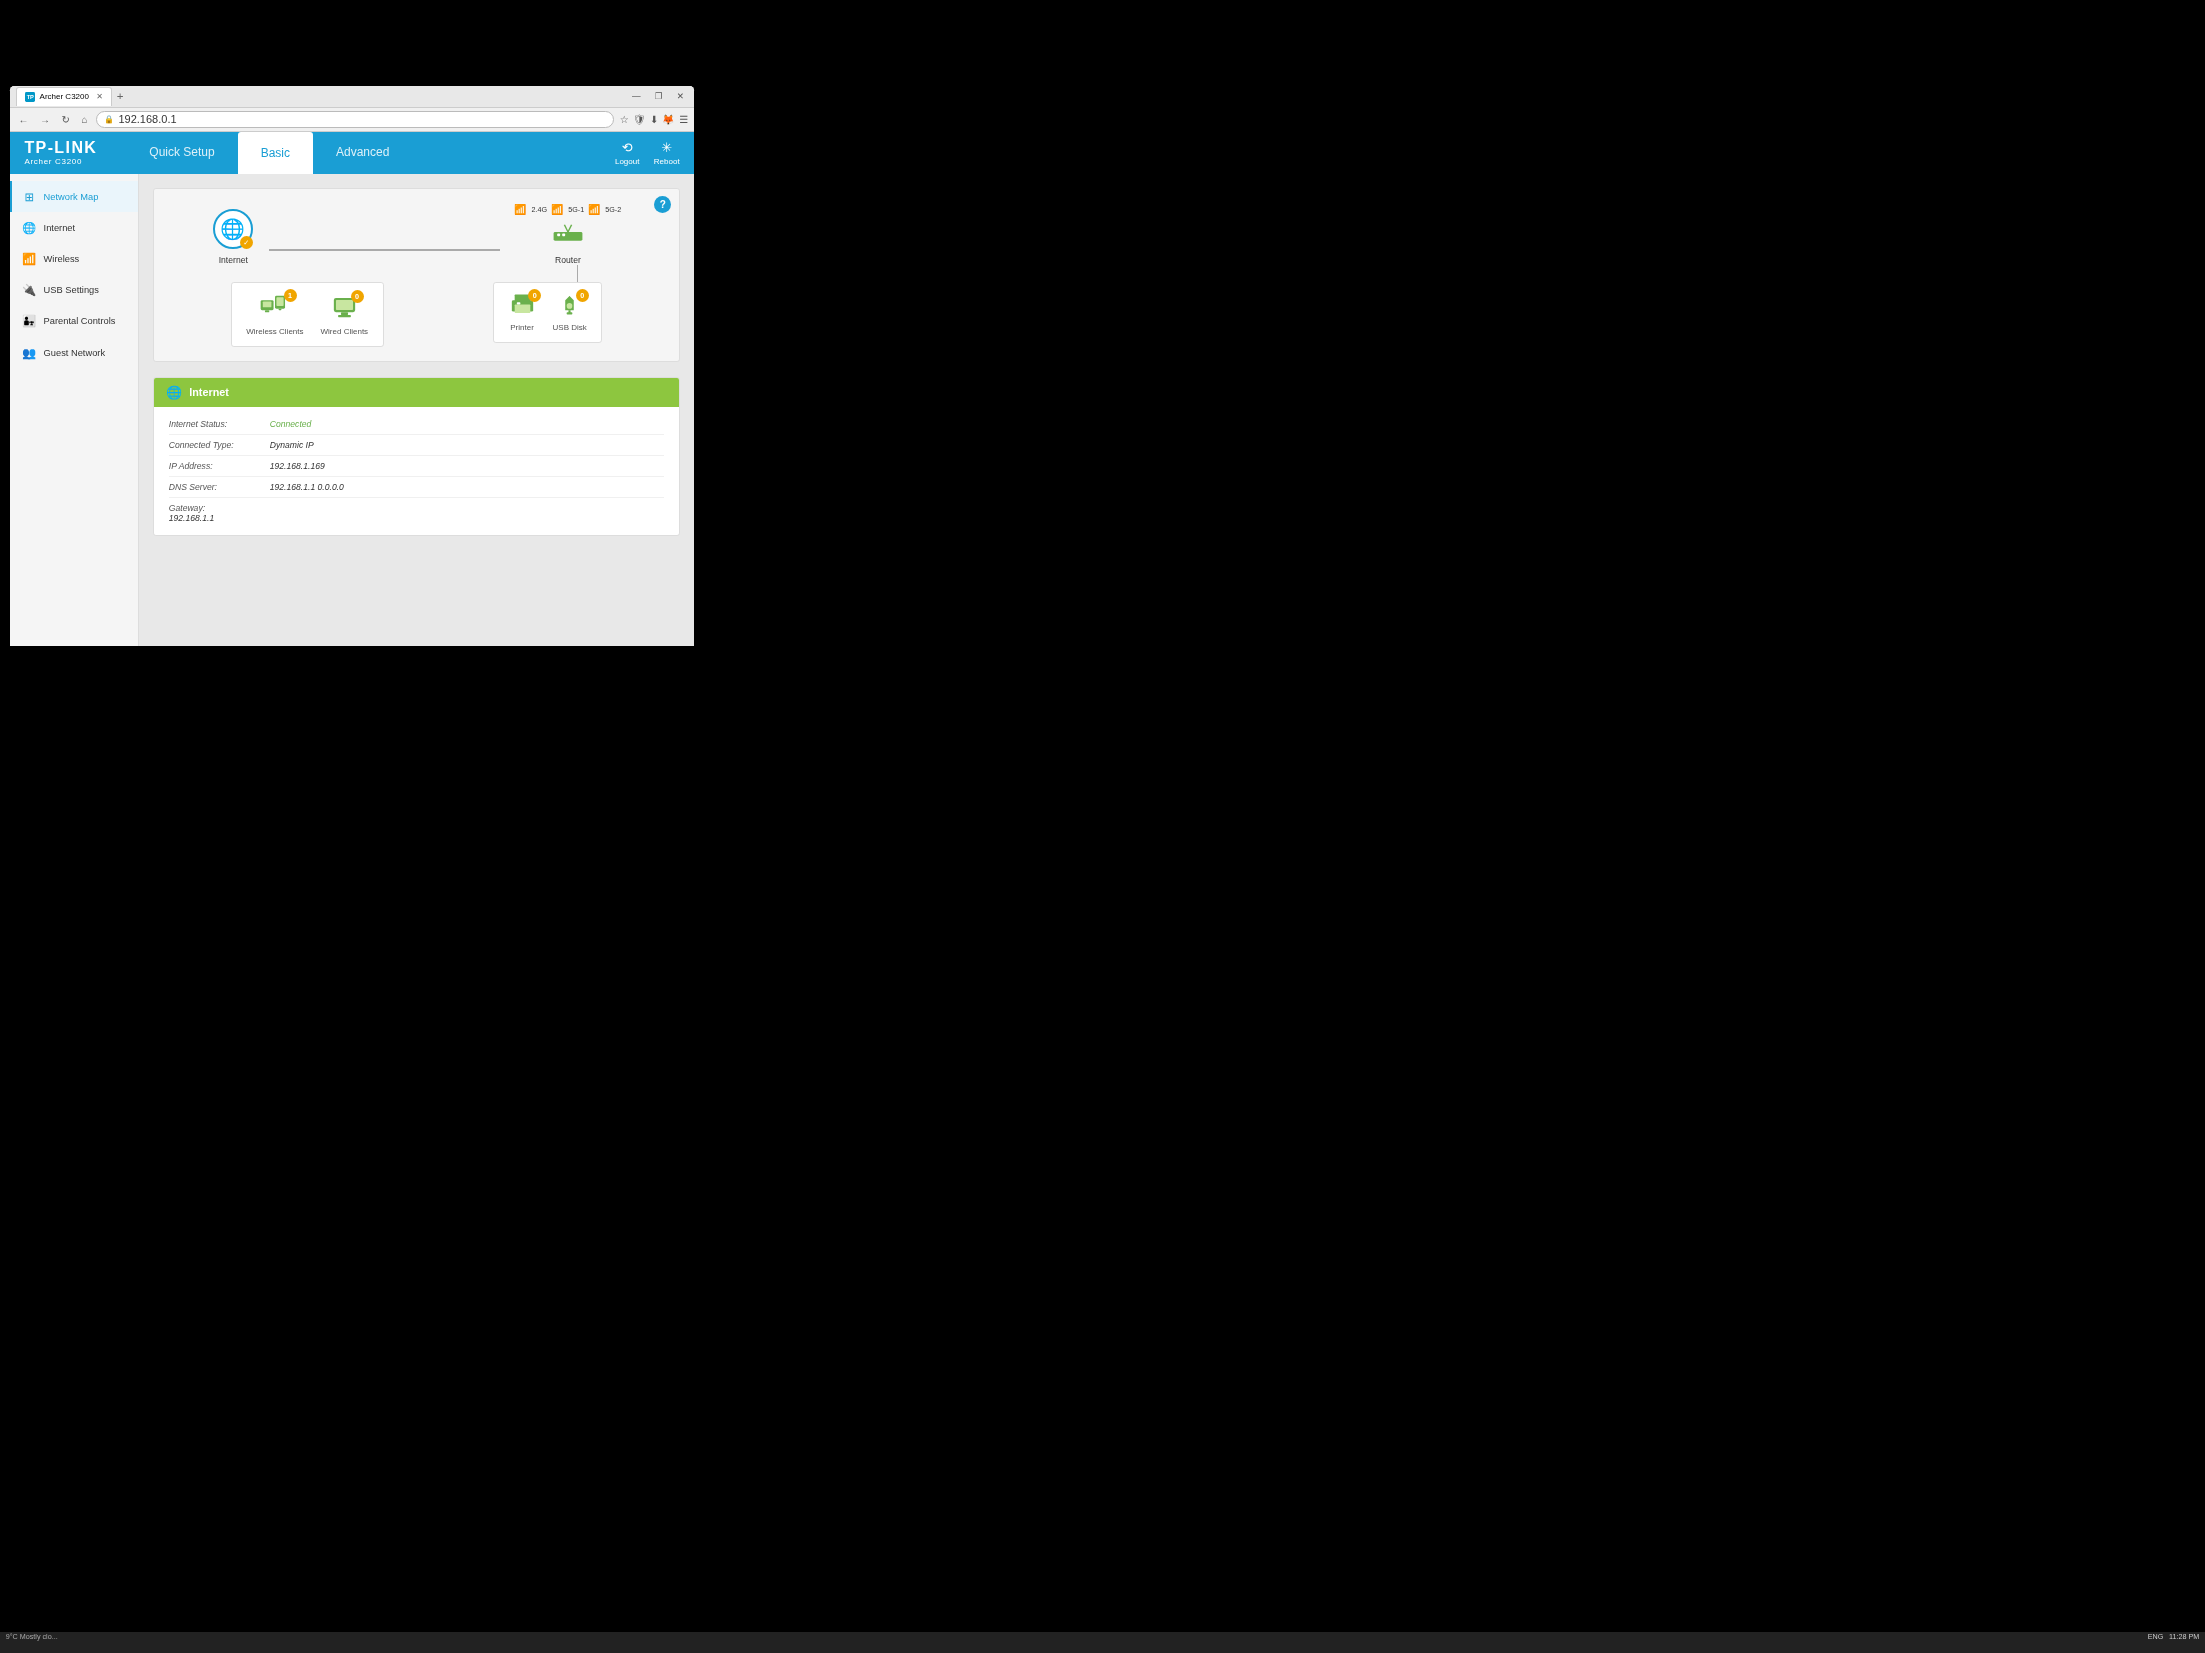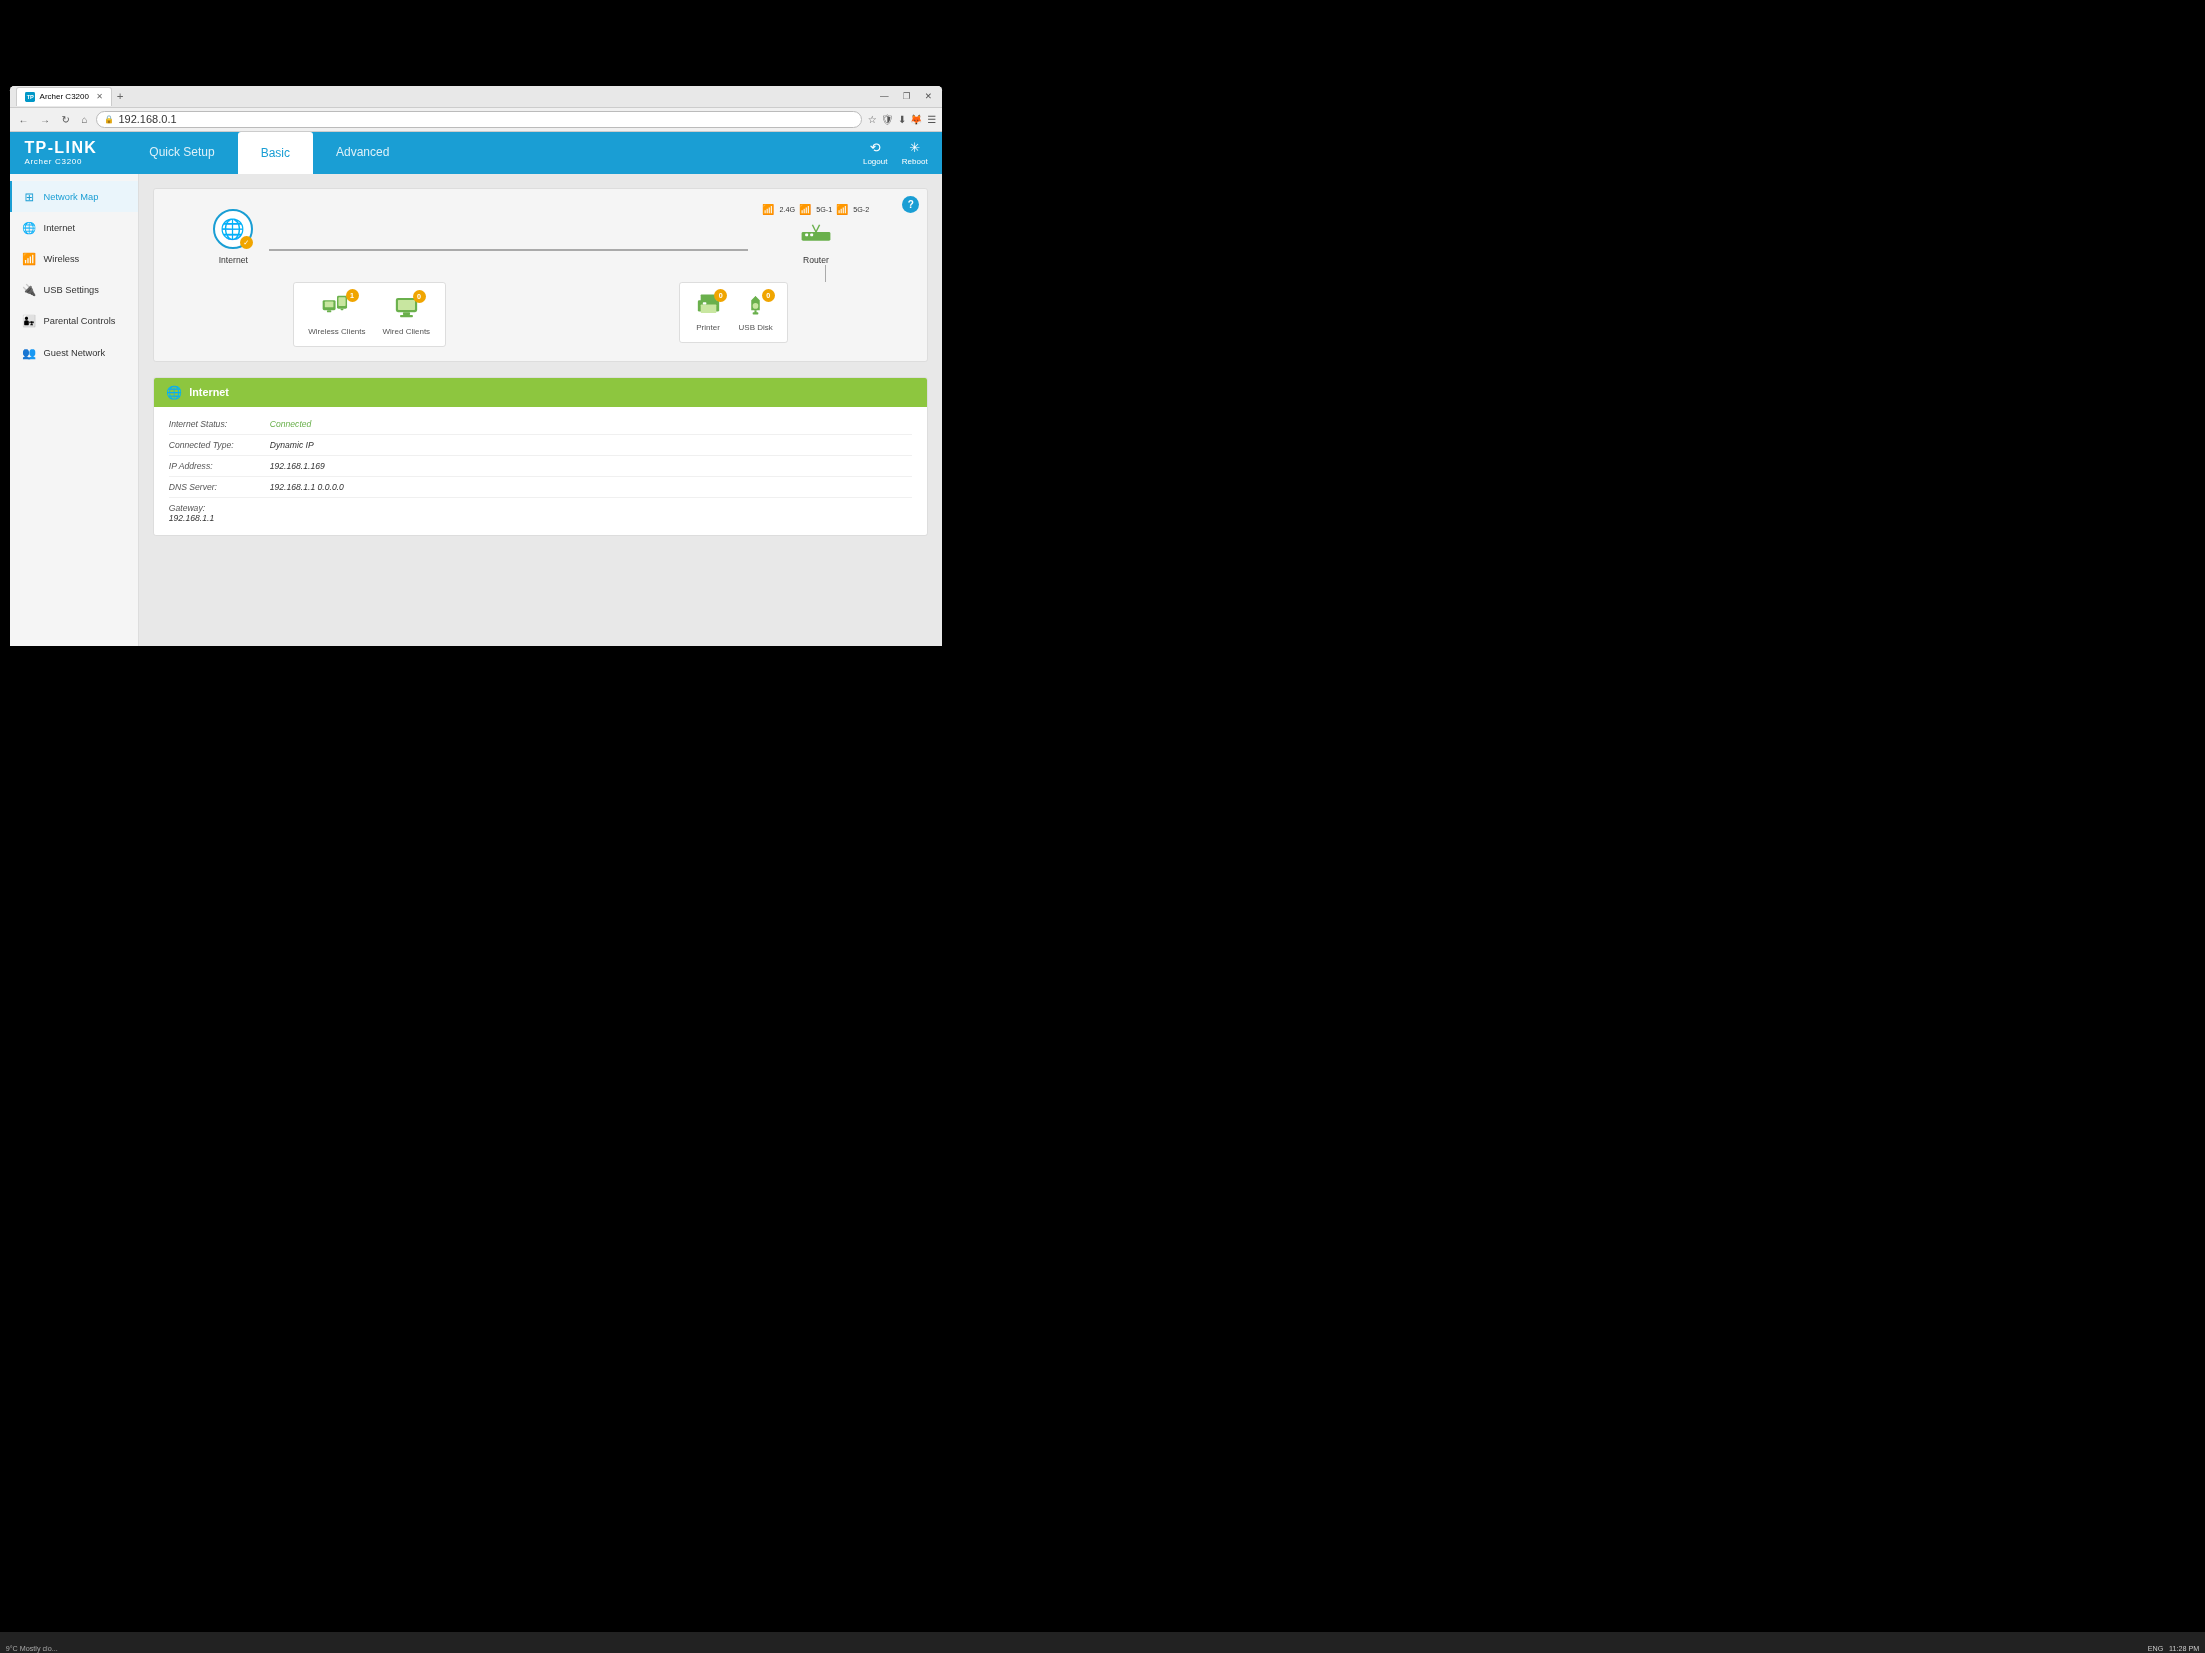--- a/index.html
+++ b/index.html
@@ -9,21 +9,21 @@
       width: 861px;
       height: 646px;
       overflow: hidden;
     }
 
     
     .browser-window {
       position: absolute;
       top: 86px;
       left: 10px;
-      width: 932px;
+      width: 684px;
       height: 560px;
       background: #ffffff;
       border-radius: 4.3px 4.3px 0 0;
       box-shadow: 0 1.4px 7.2px rgba(0,0,0,0.5);
     }
 
     .browser-titlebar {
       background: #e8e8e8;
       height: 21.5px;
       display: flex;
@@ -431,21 +431,21 @@
     }
 
     .taskbar {
       position: fixed;
       bottom: 0;
       left: 0;
       right: 0;
       height: 21.5px;
       background: #222;
       display: flex;
-      align-items: flex-end;
+      align-items: flex-start;
       padding: 0 5.7px;
       gap: 18px;
     }
 
     .taskbar-item {
       font-size: 7.2px;
       color: #aaa;
     }
 
     .taskbar-right {

